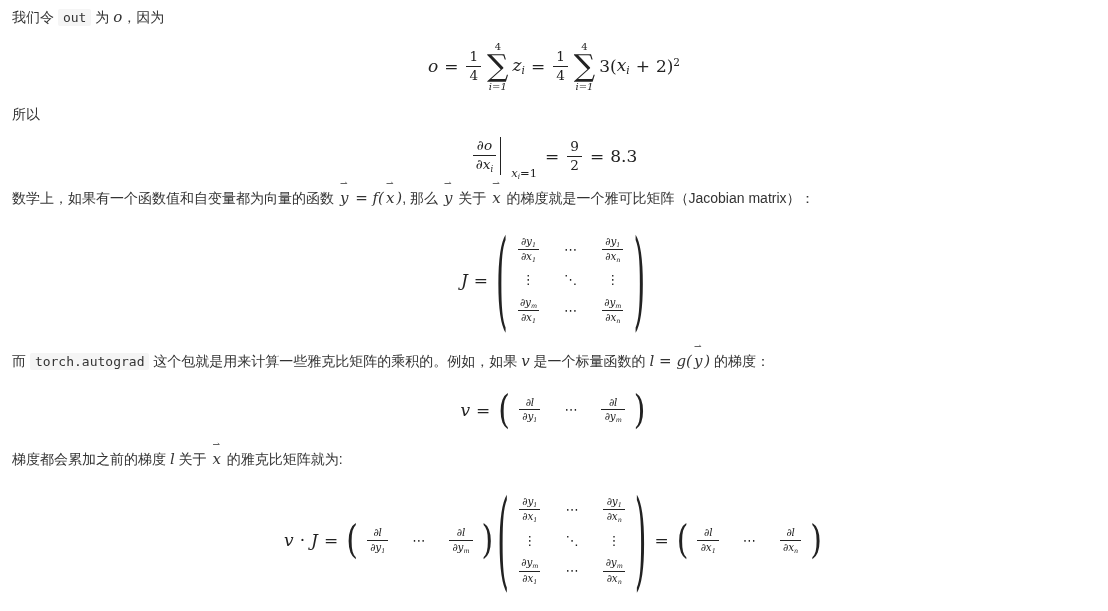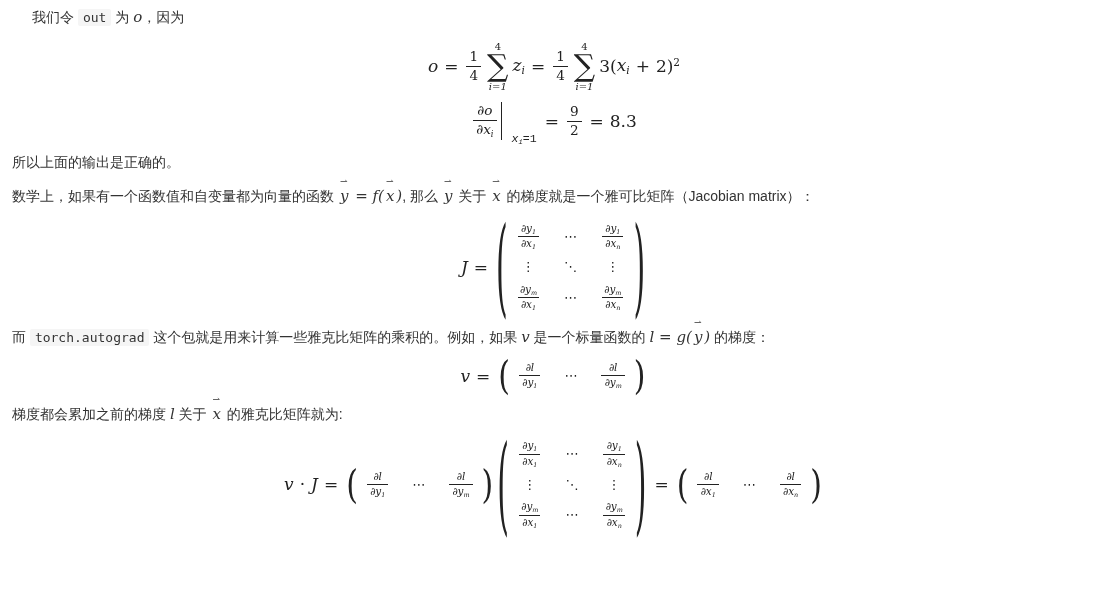--- a/index.html
+++ b/index.html
@@ -1,20 +1,20 @@
 <!DOCTYPE html>
 <html><head>
 <meta charset="utf-8">
 <style>
   html,body{margin:0;padding:0;background:#ffffff;}
   body{width:1108px;height:611px;overflow:hidden;box-sizing:border-box;
        font-family:"Liberation Sans","DejaVu Sans",sans-serif;color:#333;}
   .doc{padding:2px 12px;font-size:14px;line-height:1.5;}
   .para{margin:12px 0;white-space:pre-wrap;}
-  .para:first-child{margin-top:4px;margin-left:20px;}
+  .para:first-child{margin-top:4px;}
   .run-code{font-family:"DejaVu Sans Mono","Liberation Mono",monospace;
             background:#f5f5f5;color:#333;padding:1px 5px;font-size:13px;border-radius:2px;}
   .run-math{font-family:"DejaVu Serif","Liberation Serif",serif;font-style:italic;font-size:15px;}
   .vec{position:relative;display:inline-block;font-family:"DejaVu Serif","Liberation Serif",serif;
        font-style:italic;font-size:15px;padding:0 2px;}
   .vec .arrow{position:absolute;top:-8px;left:2px;font-size:9px;font-style:normal;line-height:1;}
   .vbase{font-style:italic;}
 
   
   .formula{display:flex;justify-content:center;align-items:center;
@@ -30,26 +30,26 @@
   .frac{display:inline-flex;flex-direction:column;align-items:center;
         font-size:0.8em;line-height:1.3;margin:0 2px;}
   .frac .fr{padding:0 3px;text-align:center;white-space:nowrap;}
   .frac .den{border-top:1px solid #222;}
   .sum{display:inline-flex;flex-direction:column;align-items:center;margin:0 4px;font-style:normal;}
   .sum .lim{font-size:10px;line-height:1.15;font-style:normal;}
   .sum .lim-it{font-style:italic;}
   .sum .sigma{font-size:30px;line-height:0.95;font-style:normal;}
   .bigp{display:inline-block;font-style:normal;line-height:1;margin:0 2px;}
   .mat{display:grid;align-items:center;justify-items:center;
-       font-size:13px;margin:0 5px;column-gap:22px;row-gap:8px;}
+       font-size:13px;margin:11px 5px;column-gap:22px;row-gap:8px;}
   .mat .cell{display:flex;align-items:center;}
   .dots{font-family:"DejaVu Sans",sans-serif;font-style:normal;}
   .bar{display:inline-flex;align-items:flex-end;margin-left:2px;margin-right:2px;}
   .bar .stroke{width:1px;height:38px;background:#222;}
-  .bar .bsub{font-size:0.68em;transform:translateY(7px);margin-left:10px;white-space:nowrap;font-family:Liberation Mono, monospace;}
+  .bar .bsub{font-size:0.68em;transform:translateY(7px);margin-left:10px;white-space:nowrap;}
 </style>
 </head>
 <body>
 
 <div class="doc">
   <p class="para"><span class="run-text">我们令 </span><span class="run-code">out</span><span class="run-text"> 为 </span><span class="run-math">o</span><span class="run-text">，因为</span></p>
   <div class="formula">
       <span class="mi">o</span>
       <span class="mo">=</span>
       <span class="frac">
@@ -71,38 +71,38 @@
         <span class="lim">4</span>
         <span class="sigma">∑</span>
         <span class="lim lim-it">i=1</span>
       </span>
       <span class="mn">3(</span>
       <span class="msub"><span class="mi">x</span><span class="ss">i</span></span>
       <span class="mo">+</span>
       <span class="mn">2</span>
       <span class="msup"><span class="mn">)</span><span class="sspr">2</span></span>
     </div>
+  <p class="para"><span class="run-text">所以</span></p>
   <div class="formula">
       <span class="frac">
         <span class="fr num"><span class="mi">∂o</span></span>
         <span class="fr den"><span class="msub"><span class="mi">∂x</span><span class="ss">i</span></span></span>
       </span>
       <span class="bar">
         <span class="stroke"></span>
         <span class="bsub"><span class="msub"><span class="mi">x</span><span class="ss">i</span></span><span class="mn">=1</span></span>
       </span>
       <span class="mo">=</span>
       <span class="frac">
         <span class="fr num"><span class="mn">9</span></span>
         <span class="fr den"><span class="mn">2</span></span>
       </span>
       <span class="mo">=</span>
       <span class="mn">8.3</span>
     </div>
-  <p class="para"><span class="run-text">所以上面的输出是正确的。</span></p>
   <p class="para"><span class="run-text">数学上，如果有一个函数值和自变量都为向量的函数 </span><span class="vec"><span class="arrow">⇀</span><span class="vbase">y</span></span><span class="run-math"> = f(</span><span class="vec"><span class="arrow">⇀</span><span class="vbase">x</span></span><span class="run-math">)</span><span class="run-text">, 那么 </span><span class="vec"><span class="arrow">⇀</span><span class="vbase">y</span></span><span class="run-text"> 关于 </span><span class="vec"><span class="arrow">⇀</span><span class="vbase">x</span></span><span class="run-text"> 的梯度就是一个雅可比矩阵（Jacobian matrix）：</span></p>
   <div class="formula big">
       <span class="mi">J</span>
       <span class="mo">=</span>
       <span class="bigp" style="font-size: 30px; transform: scaleY(3.584);">(</span>
       <span class="mat" style="grid-template-columns: repeat(3, auto);">
         <span class="cell">
           <span class="frac">
             <span class="fr num"><span class="msub"><span class="mi">∂y</span><span class="ss">1</span></span></span>
             <span class="fr den"><span class="msub"><span class="mi">∂x</span><span class="ss">1</span></span></span>

